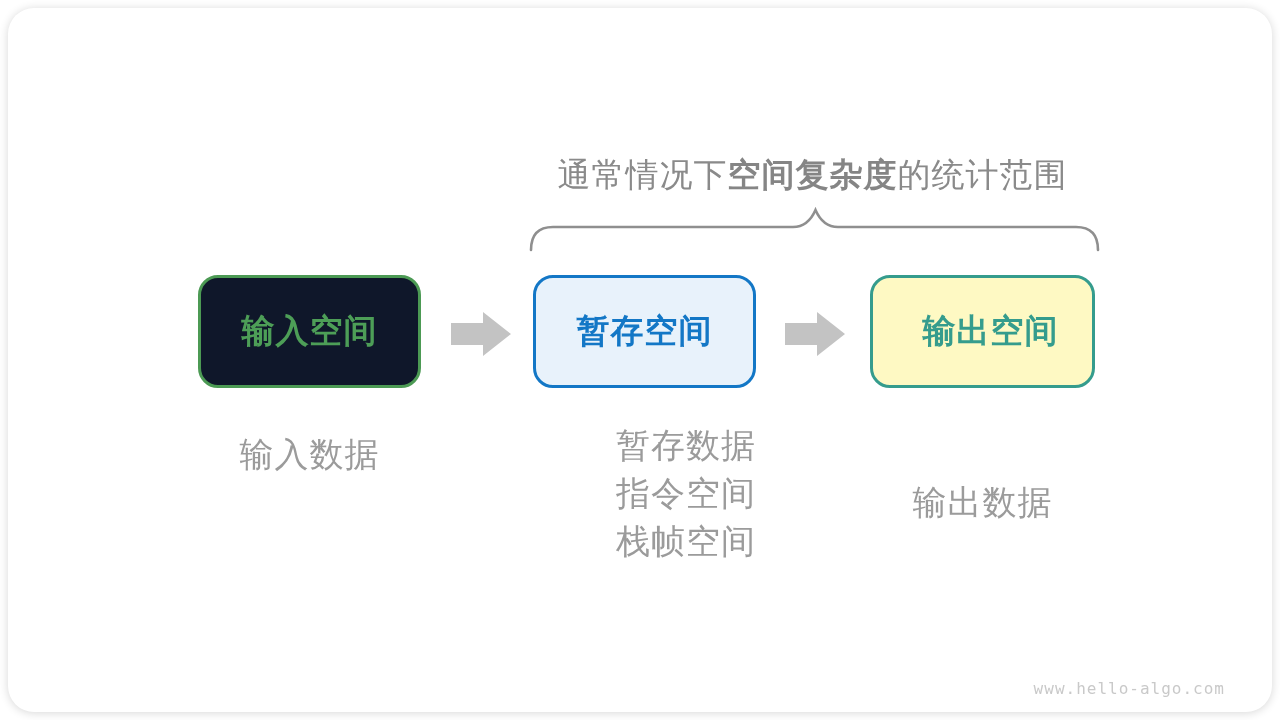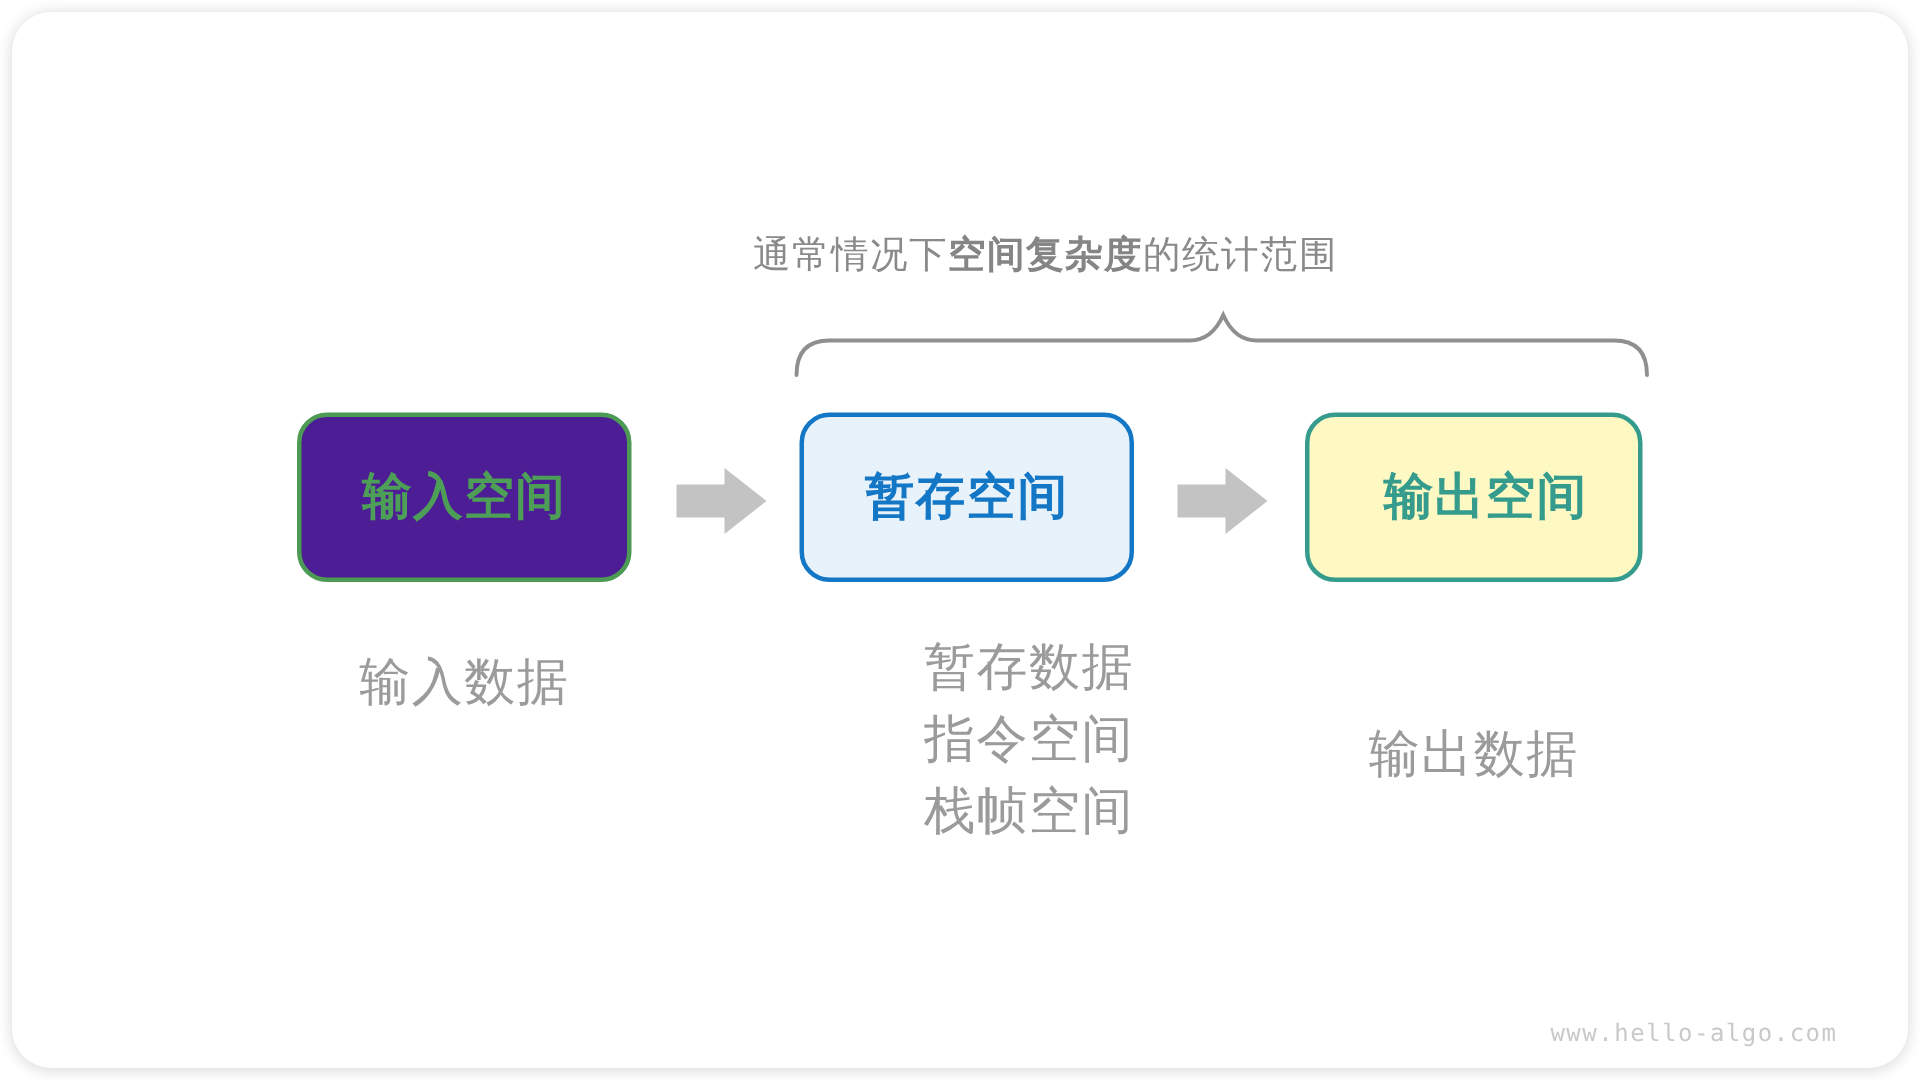--- a/index.html
+++ b/index.html
@@ -13,23 +13,24 @@
   .card {
     position: absolute;
     left: 8px; top: 8px;
     width: 1264px; height: 704px;
     background: #ffffff;
     border-radius: 26px;
     box-shadow: 0 1px 10px rgba(0,0,0,0.16);
   }
   .diagram-title {
     position: absolute;
-    left: 494px; top: 145px;
+    left: 512px; top: 145px;
     width: 585px;
-    font-size: 25px;
+    text-align: center;
+    font-size: 33px;
     color: #8a8a8a;
     letter-spacing: 1px;
     white-space: nowrap;
   }
   .diagram-title .b { font-weight: bold; color: #858585; }
   .brace-svg {
     position: absolute;
     left: 515px; top: 195px;
     width: 585px; height: 55px;
   }
@@ -40,21 +41,21 @@
     border-radius: 20px;
     display: flex;
     align-items: center;
     justify-content: center;
     font-size: 33px;
     font-weight: bold;
     letter-spacing: 1px;
   }
   .box-input {
     left: 190px;
-    background: #4c1d95;
+    background: #0f172a;
     border: 3px solid #4c9a54;
     color: #4d9e57;
     align-items: center;
   }
   .box-temp {
     left: 525px;
     background: #e8f2fb;
     border: 3px solid #1377c6;
     color: #1377c6;
   }

